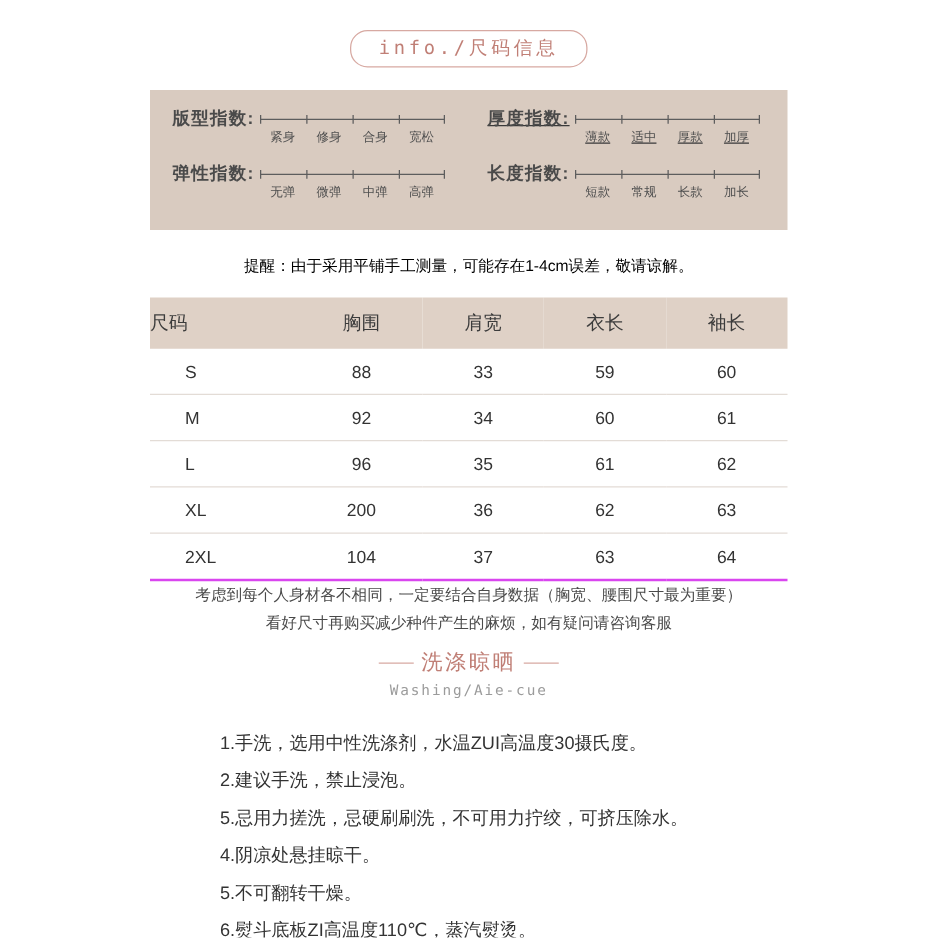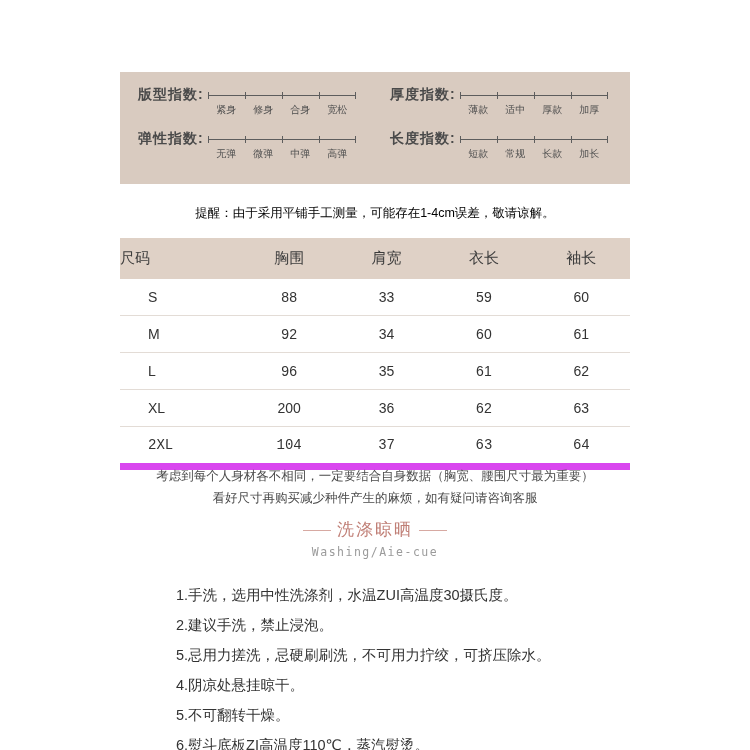--- a/index.html
+++ b/index.html
@@ -85,21 +85,21 @@
   .scale-ticks span {
     font-size: 10px;
     color: #4f4f4f;
     text-align: center;
     white-space: nowrap;
   }
 
   
   .row-a { top: 14px; left: 18px; }
   .row-b { top: 58px; left: 18px; }
-  .row-c { top: 14px; left: 270px; }
+  .row-c { top: 14px; left: 270px; text-decoration: underline; }
   .row-d { top: 58px; left: 270px; }
 
   .scale-w { width: 148px; }
   .scale-ticks.w4 span { width: 37px; }
 
   
   .note {
     position: absolute;
     top: 205px;
     left: 0;
@@ -128,22 +128,21 @@
     border: none;
   }
   .size-table td {
     padding: 10px 0;
     text-align: center;
     border-bottom: 1px solid #e3dcd6;
     color: #333;
     font-size: 14px;
   }
   .size-table tbody tr:last-child td {
-    border-bottom: 7px solid #d946ef;
-    font-family: Liberation Mono, monospace;
+    border-bottom: 2px solid #d946ef;
   }
   .size-table td.col-size {
     text-align: left;
     padding-left: 28px;
   }
   .size-table th.col-size {
     text-align: left;
   }
   .col-w-size { width: 120px; }
   .col-w-val  { width: 97px; }
@@ -205,20 +204,23 @@
     color: #333;
     line-height: 2.07;
   }
   .wash-item { white-space: nowrap; }
 </style>
 </head>
 <body>
 
 <div class="page">
 
+  <div class="header-badge">
+    <span class="badge-pill">info./尺码信息</span>
+  </div>
 
   <div class="index-panel">
 
     <div class="index-row row-a">
       <div class="idx-label">版型指数:</div>
       <div class="scale">
         <div class="scale-line scale-w">
           <span class="tick" style="left:0;"></span>
           <span class="tick" style="left:37px;"></span>
           <span class="tick" style="left:74px;"></span>

